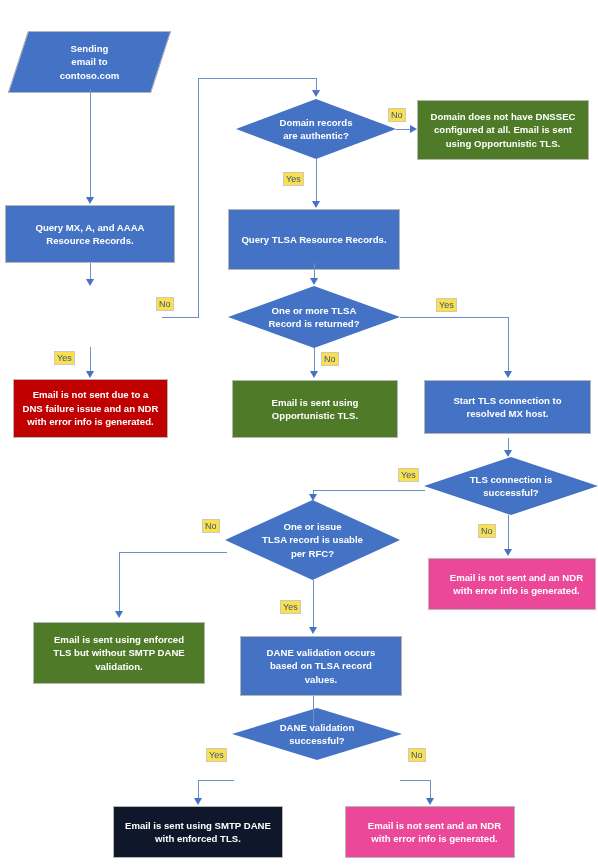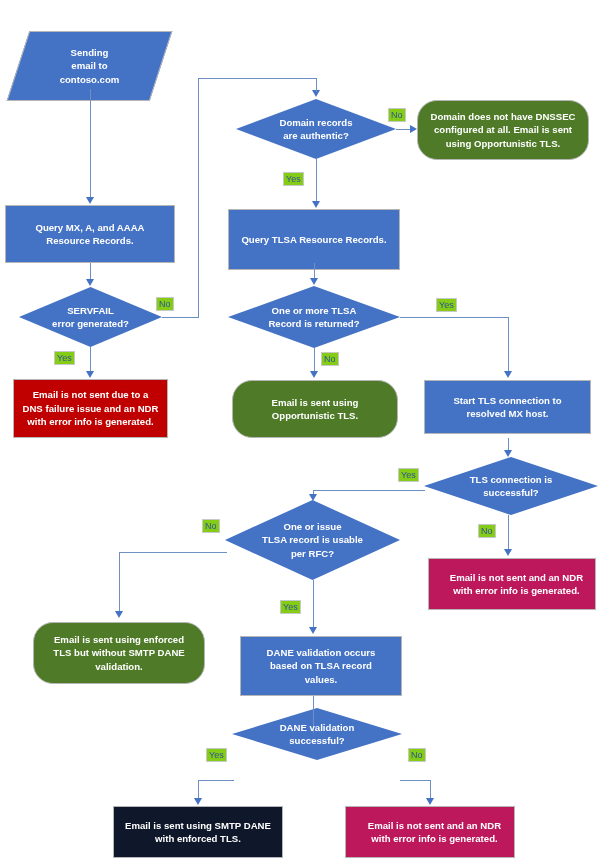--- a/index.html
+++ b/index.html
@@ -39,23 +39,23 @@
     color: #ffffff;
     font-weight: bold;
     font-size: 9.6px;
     line-height: 13.5px;
     padding: 2px 6px;
   }
   .box {
     border: 1px solid #B6B6B6;
   }
   .blue   { background: #4472C4; }
-  .green  { background: #4F7B28; border-radius: 20px; }
+  .green  { background: #4F7B28; }
   .dred   { background: #C00000; }
-  .red    { background: #be185d; padding-left: 15px; }
+  .red    { background: #ec4899; padding-left: 15px; }
   .bgreen { background: #0f172a; }
 
   
   .para {
     background: transparent;
     border: none;
     padding: 0;
   }
   .para .para-shape {
     position: absolute;
@@ -109,57 +109,50 @@
   .arrow.right {
     border-top: 4px solid transparent;
     border-bottom: 4px solid transparent;
     border-left: 7px solid #4472C4;
   }
 
   .edge-label {
     position: absolute;
     font-size: 9px;
     color: #2E5596;
-    background: #84cc16;
+    background: #fde047;
     border: 1px solid #C9C9C9;
     padding: 0px 2px;
     line-height: 12px;
     font-family: "Liberation Sans", sans-serif;
     white-space: nowrap;
   }
 </style>
 </head>
 <body>
 
 <div id="canvas">
 
 
-  <div class="node para" style="left:18px; top:31px; width:143px; height:70px;">
+  <div class="node para" style="left:18px; top:31px; width:143px; height:62px;">
     <div class="para-shape"></div>
     <div class="para-text">
       <div>Sending</div>
       <div>email to</div>
       <div>contoso.com</div>
     </div>
   </div>
 
   <div class="node box blue" style="left:5px; top:205px; width:170px; height:58px;">
     <div>
       <div>Query MX, A, and AAAA</div>
       <div>Resource Records.</div>
     </div>
   </div>
 
-  <div class="node diamond" style="left:19px; top:287px; width:143px; height:60px;">
-    <div class="dia-shape"></div>
-    <div class="dia-text">
-      <div>SERVFAIL</div>
-      <div>error generated?</div>
-    </div>
-  </div>
 
   <div class="node box dred" style="left:13px; top:379px; width:155px; height:59px;">
     <div>
       <div>Email is not sent due to a</div>
       <div>DNS failure issue and an NDR</div>
       <div>with error info is generated.</div>
     </div>
   </div>
 
   <div class="node diamond" style="left:236px; top:99px; width:160px; height:60px;">

